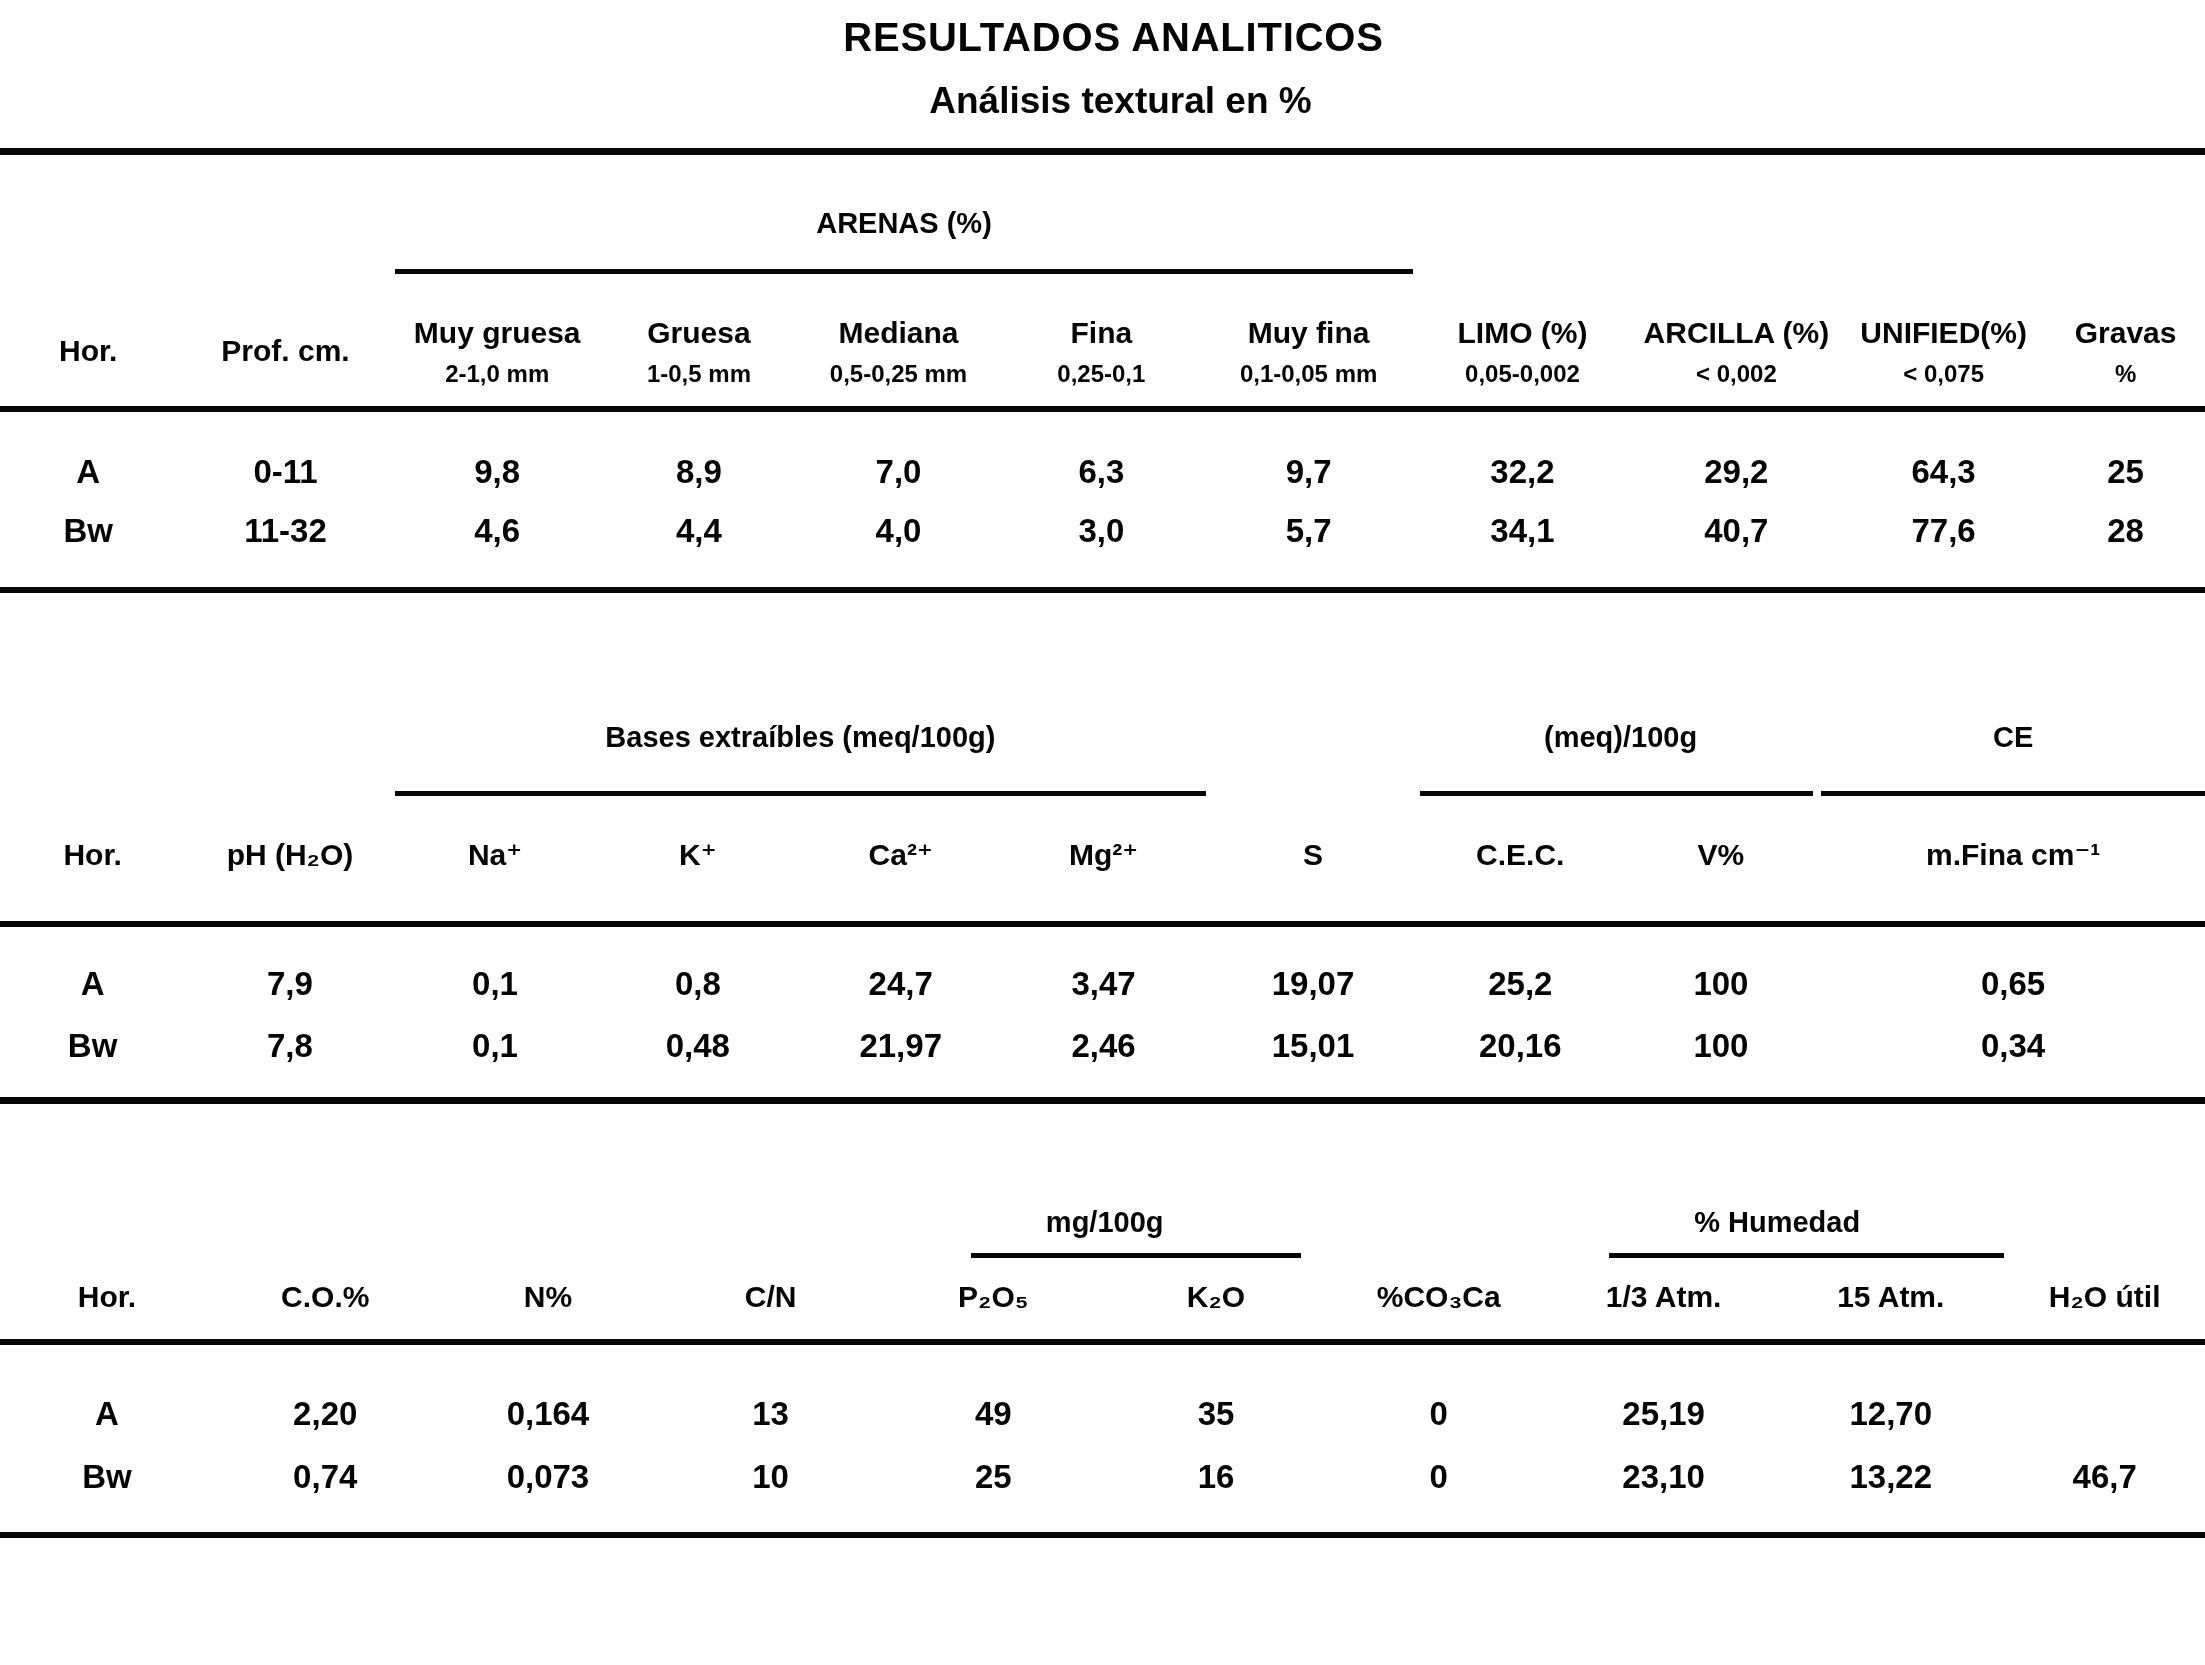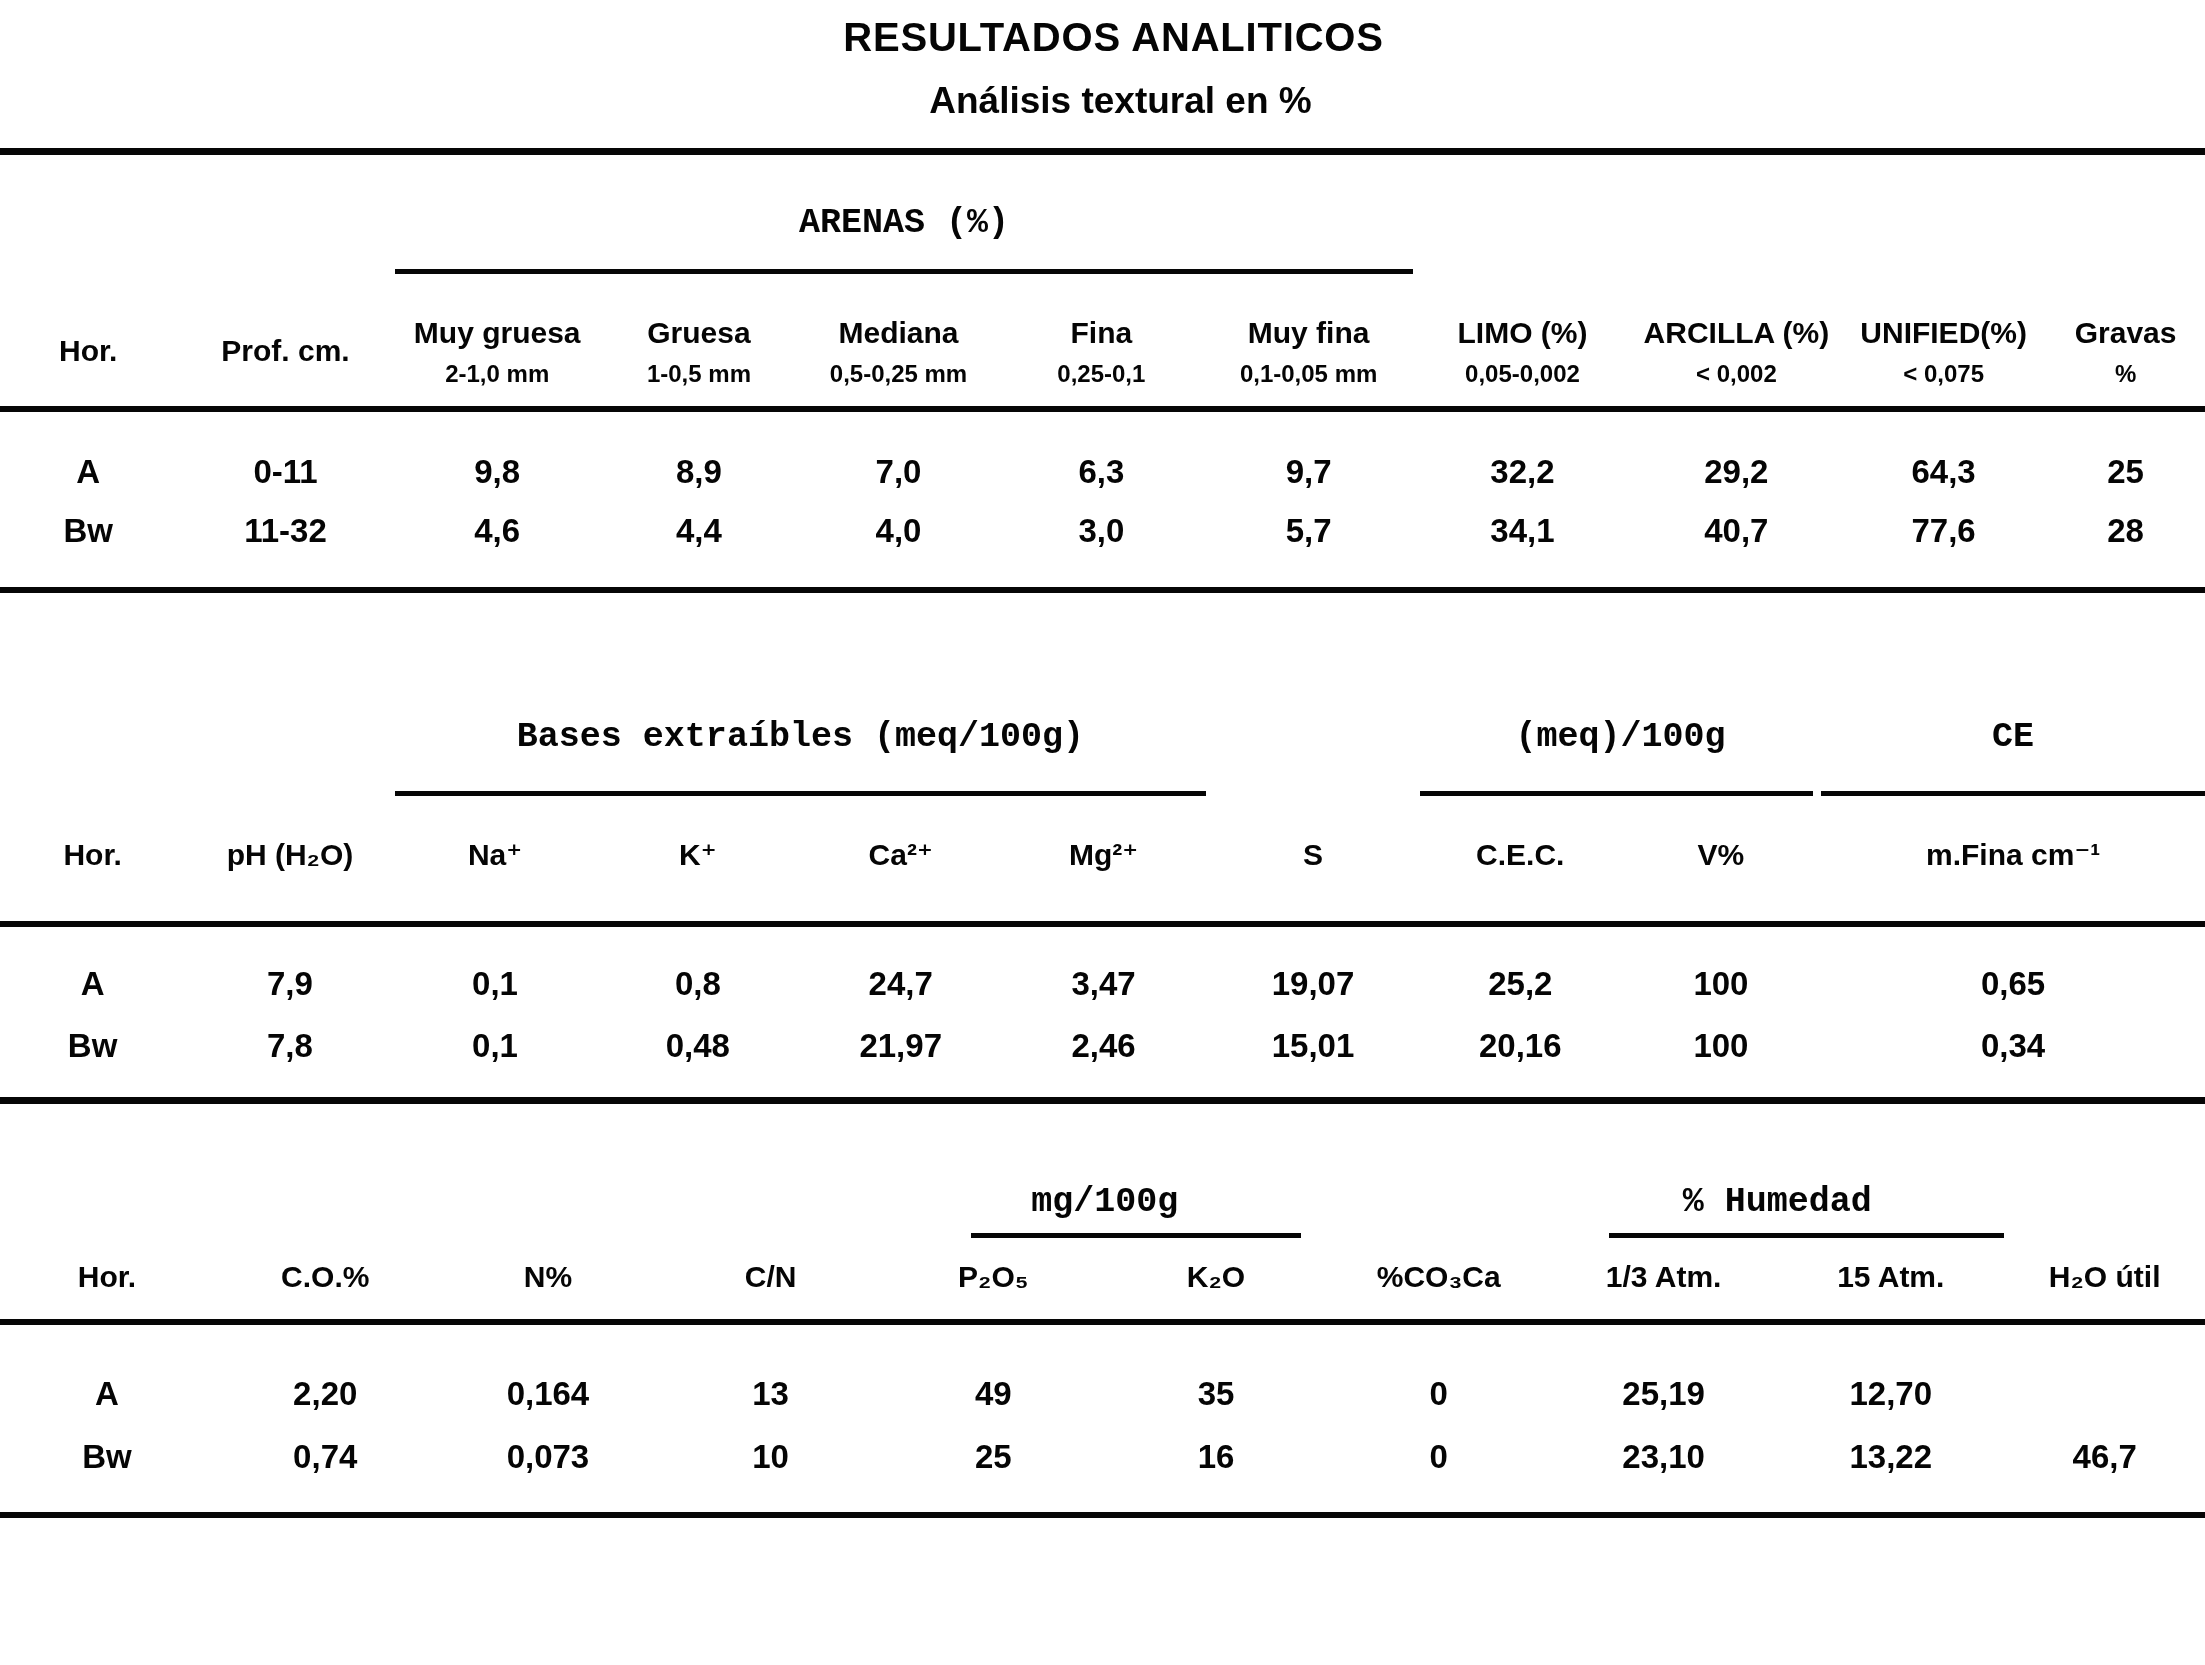--- a/index.html
+++ b/index.html
@@ -13,21 +13,21 @@
   .subtitle { font-size:37px; line-height:44px; margin-top:18px;padding-left:36px; }
 
   .hrule { height:6.6px; background:#060606; }
   #rule-title { margin-top:25px; }
 
   table.t { border-collapse:collapse; width:100%; table-layout:fixed; }
   table.t th, table.t td { padding:0; text-align:center; vertical-align:middle; font-weight:700; }
 
   
   .grow th { vertical-align:bottom; }
-  .glabel { font-size:35px; line-height:41px;font-family:Liberation Mono, monospace; }
+  .glabel { font-size:29px; line-height:41px; }
   .grule  { height:5px; background:#060606; }
 
   
   .hrow th { border-bottom:6.6px solid #060606; }
   .hmain { font-size:30px; line-height:36px; }
   .hsub  { font-size:24px; line-height:29px; margin-top:8.2px; }
   .hsub:empty { display:none; }
 
   
   tbody td { font-size:33px; }
@@ -43,21 +43,21 @@
   
   .t2 .grow th { padding-top:124px; }
   .t2 .grule { margin-top:33px; }
   .t2 .g-meq .grule { margin-right:2%; }
   .t2 .hrow th { padding-top:41px; padding-bottom:48px; }
   .t2 tbody td { height:62px; }
   .t2 tbody tr:first-child td { padding-top:26px; }
   #rule-t2 { margin-top:20px; }
 
   
-  .t3 .grow th { padding-top:78px; }
+  .t3 .grow th { padding-top:98px; }
   .t3 .grule { margin-top:10px; }
   .t3 .g-mg .grule { margin-left:20%; margin-right:6%; }
   .t3 .g-hum .grule { margin-left:13%; }
   .t3 .hrow th { padding-top:20.6px; padding-bottom:24px; }
   .t3 tbody td { height:63px; }
   .t3 tbody tr:first-child td { padding-top:38px; }
   #rule-t3 { margin-top:23px; }
 </style>
 </head>
 <body>

